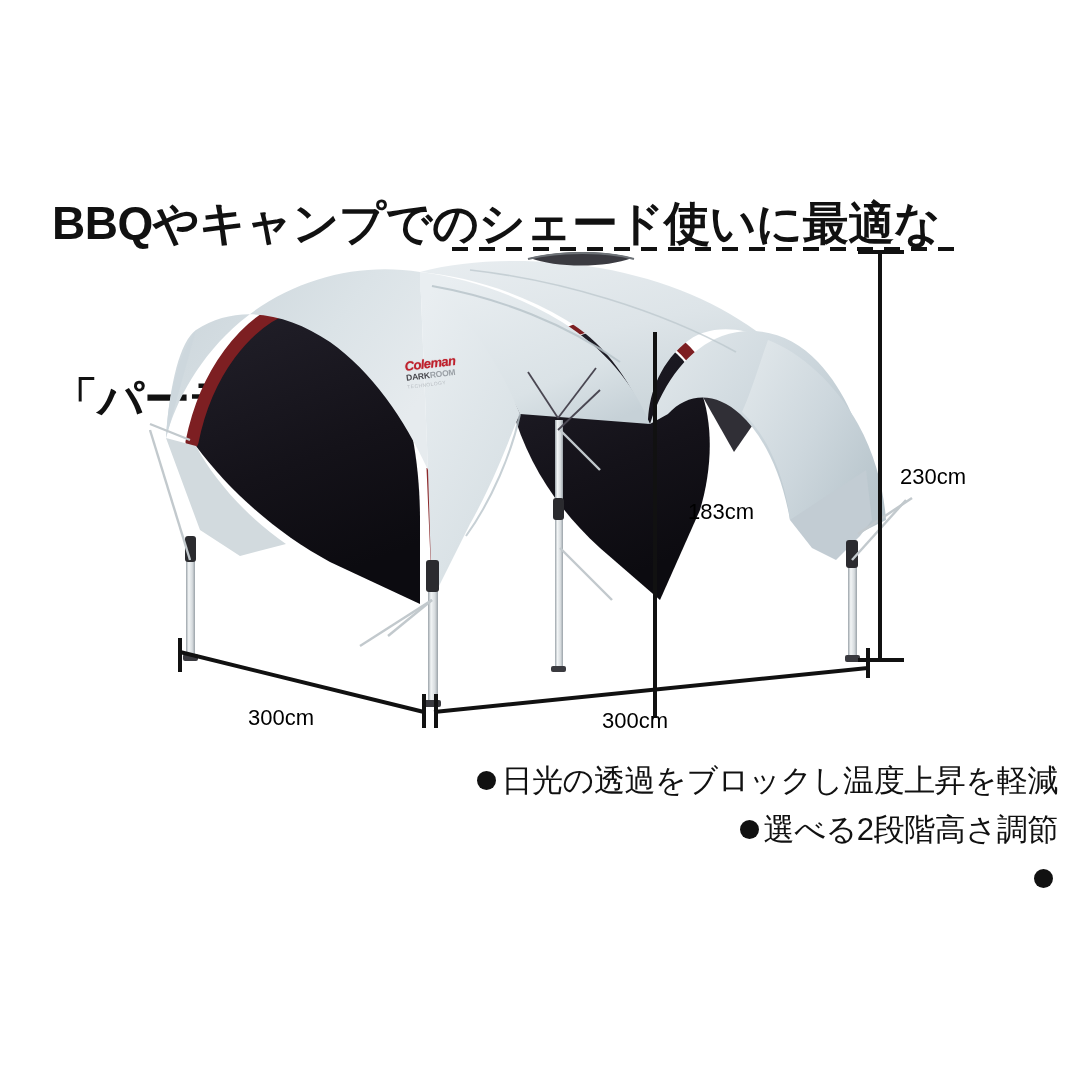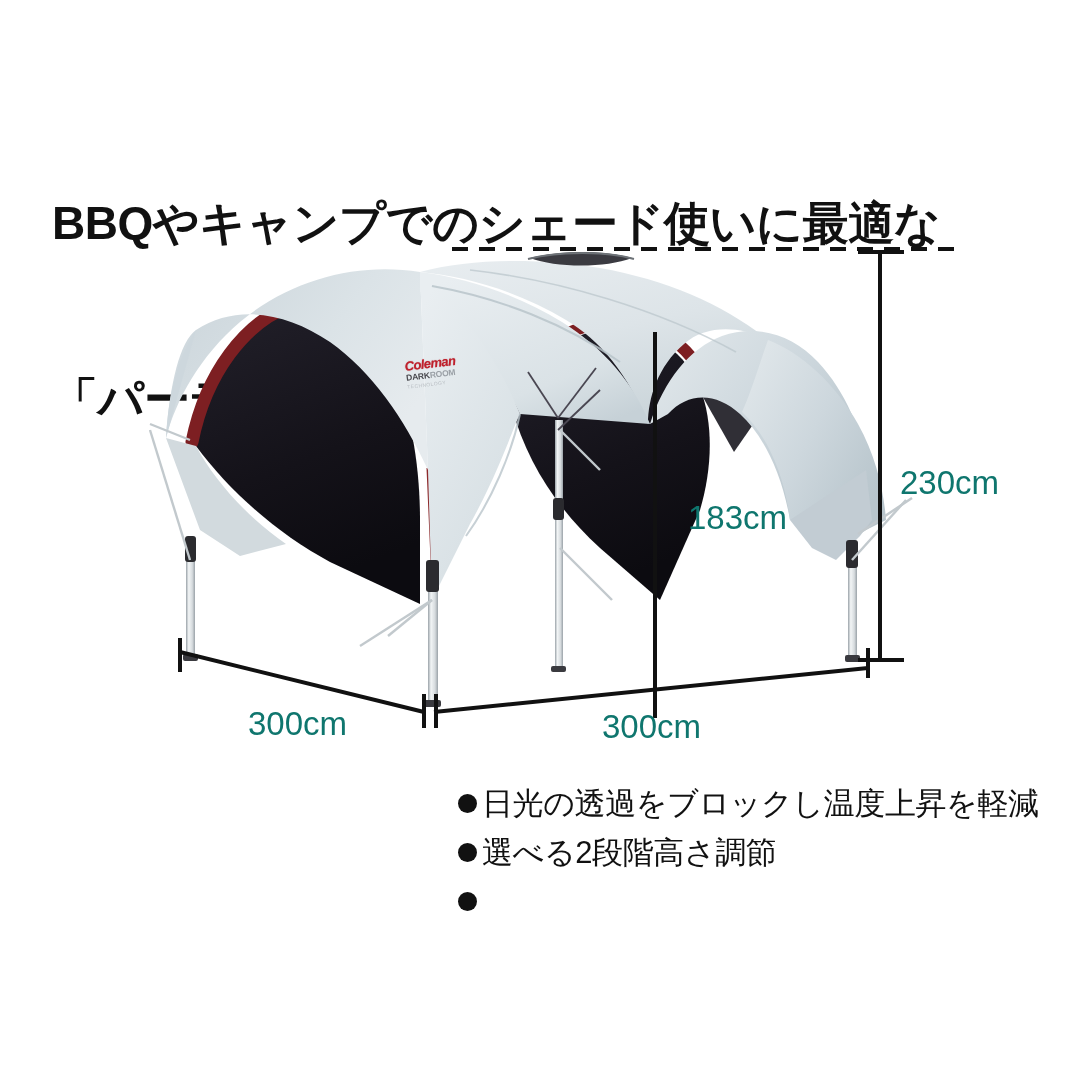--- a/index.html
+++ b/index.html
@@ -46,37 +46,38 @@
   }
   .stage svg {
     display: block;
     width: 1080px;
     height: 1080px;
   }
 
   
   .dim-label {
     position: absolute;
-    font-size: 33px;
+    font-size: 22px;
     font-weight: 400;
-    color: #0f766e;
+    color: #000000;
     white-space: nowrap;
     letter-spacing: 0px;
   }
   .dim-230 { left: 900px; top: 464px; }
   .dim-183 { left: 668px; top: 499px; margin-left: 20px; }
   .dim-w-left { left: 248px; top: 705px; }
   .dim-w-right { left: 602px; top: 708px; }
 
   
   .features {
     position: absolute;
     left: 458px;
-    top: 788px;
+    top: 765px;
     width: 600px;
+    text-align: right;
   }
   .feature-item {
     display: block;
     font-size: 31px;
     line-height: 1.0;
     color: #111111;
     margin-bottom: 18px;
     white-space: nowrap;
     letter-spacing: -0.4px;
   }

